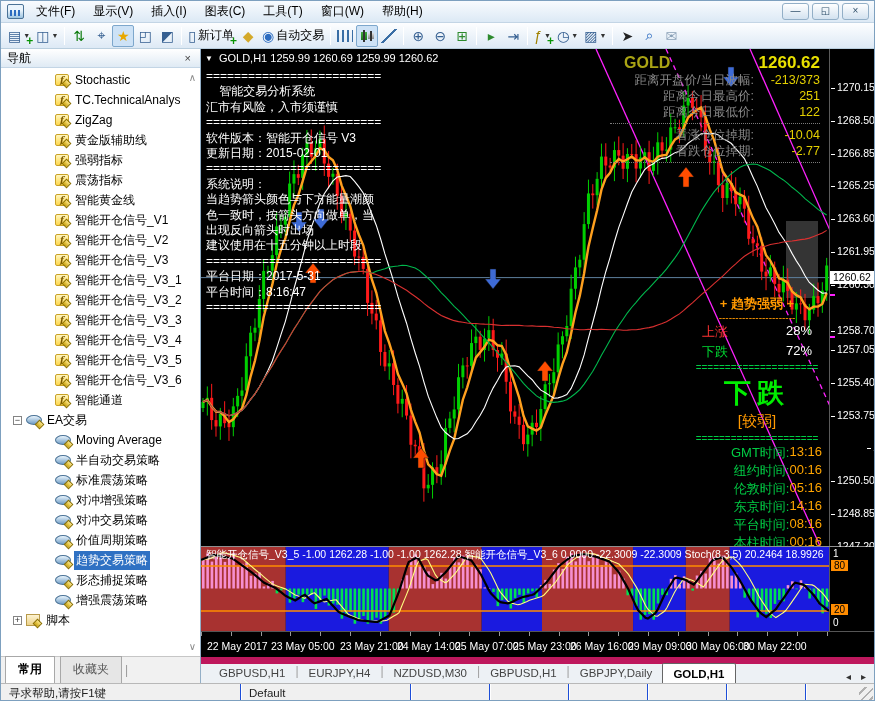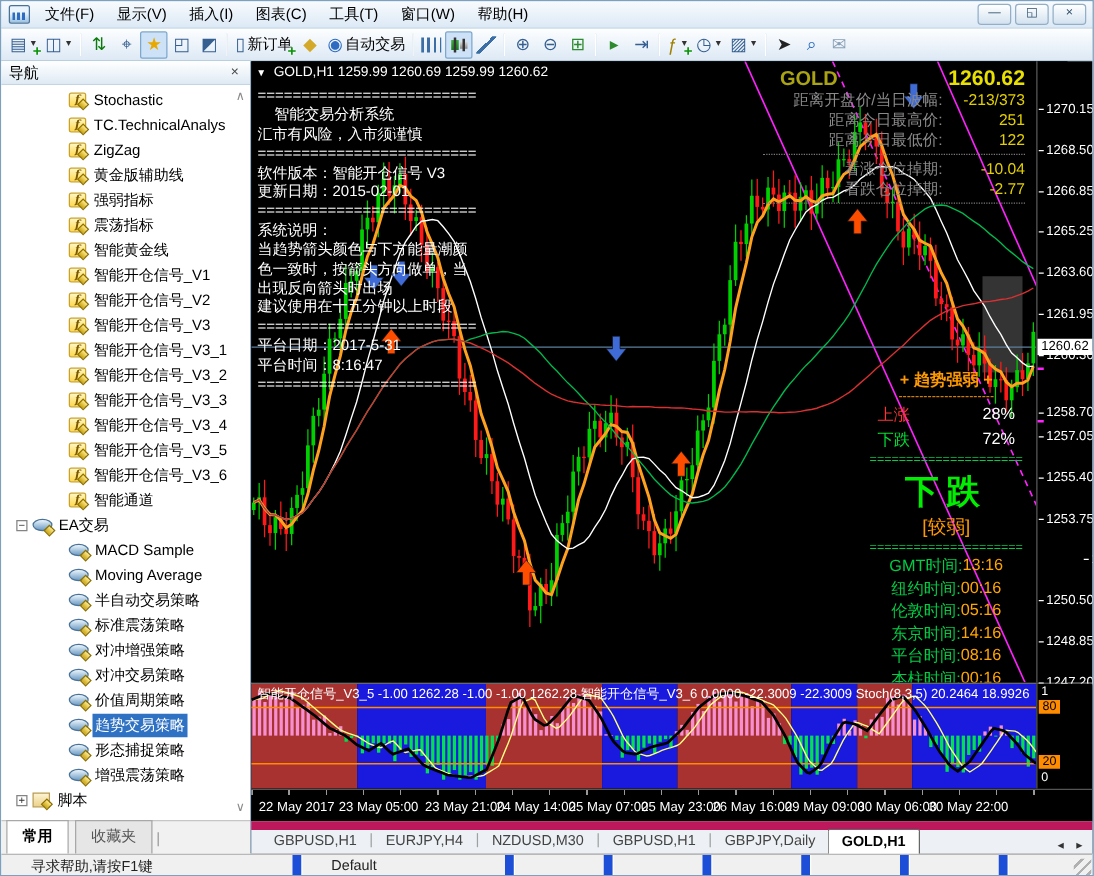--- a/index.html
+++ b/index.html
@@ -63,21 +63,21 @@
 .ival{color:#e3cf00;width:66px;text-align:right}
 .isep{border-top:1px dotted #7a7a7a;margin:3px 0}
 .trend{position:absolute;left:489px;top:246px;width:134px;text-align:center;font-size:13px;z-index:4}
 .trend .ttl{color:#ff9900;font-weight:bold}
 .trend .dash{color:#ff9900;font-size:10px;line-height:9px;overflow:hidden}
 .trend .eq{color:#00cc44;font-size:10px;line-height:11px;overflow:hidden}
 .trow2{display:flex;justify-content:space-between;padding:1px 12px;height:20px}
 .tup{color:#ff3333}.tdn{color:#00dd33}.tval{color:#fff}
 .bigsig{color:#00ee00;font-size:27px;font-weight:bold;letter-spacing:6px;padding:2px 0 0}
 .strength{color:#ff9900;font-size:15px;padding:1px 0 2px}
-.timerow{display:flex;justify-content:center;height:18px;padding:0 2px}
+.timerow{display:flex;justify-content:flex-end;height:18px;padding:0 2px}
 .tlab{color:#00cc44}.ttim{color:#ffa500}
 .paxis{width:25px;position:relative;background:#000;border-left:1px solid #5a5a5a;color:#fff;font-size:10.5px}
 .ptick{position:absolute;left:1px;white-space:nowrap}
 .ptick i{display:inline-block;width:4px;height:1px;background:#fff;vertical-align:middle;margin-right:2px;font-style:normal}
 .pcur{position:absolute;left:0;background:#fff;color:#000;padding:0 3px 1px 3px;font-size:10.5px;z-index:3}
 .pmark{position:absolute;left:0;width:5px;height:2px;background:#ff22ff}
 
 .ind{display:flex;height:85px;border-top:1px solid #909090}
 .indplot{position:relative;width:628px;height:84px}
 .indhead{position:absolute;top:1px;left:5px;color:#fff;font-size:10.5px;white-space:nowrap;z-index:3}
@@ -87,21 +87,21 @@
 
 .taxis{height:26px;background:#000;position:relative;color:#fff;font-size:10.5px;border-top:1px solid #555}
 .taxis::before{content:"";position:absolute;left:0;top:0;width:628px;height:4px;background:repeating-linear-gradient(90deg,#999 0 1px,transparent 1px 29.8px)}
 .tlbl{position:absolute;top:8px;white-space:nowrap}
 .tabstrip{height:26px;background:#edf1f5;display:flex;align-items:center;padding-left:8px;position:relative;border-top:7px solid #be185d}
 .ctab{padding:4px 10px 5px;font-size:11.5px;color:#444}
 .ctab.active{background:#fff;border:1px solid #666;border-bottom:none;color:#000;font-weight:bold;border-radius:2px 2px 0 0}
 .ctab-sep{color:#a0a0a0;padding-bottom:5px}
 .tabnav{position:absolute;right:8px;top:7px;display:flex;gap:10px;color:#333;font-size:10px}
 .statusbar{height:19px;background:#f0f0f0;border-top:1px solid #b8b8b8;display:flex;align-items:center;font-size:11.5px;color:#222;position:relative}
-.scell{padding:0 24px;height:100%;display:flex;align-items:center;border-right:7px solid #1d4ed8;box-shadow:1px 0 0 #fff}
+.scell{padding:0 8px;height:100%;display:flex;align-items:center;border-right:1px solid #1d4ed8;box-shadow:1px 0 0 #fff}
 .grip{position:absolute;right:1px;bottom:1px;width:14px;height:14px;background:repeating-linear-gradient(135deg,transparent 0 4px,#b0b0b0 4px 6px)}
 </style>
 </head>
 <body>
 
 <div class="app">
 
   <div class="menubar">
     <span class="appicon"></span>
     <span id="menus" style="display: flex;">
@@ -285,24 +285,20 @@
             <span class="tlabel">智能开仓信号_V3_6</span>
           </div>
           <div class="trow d2">
             <span class="ficon"></span>
             <span class="tlabel">智能通道</span>
           </div>
           <div class="trow d1">
             <span class="ebox">−</span>
             <span class="eaicon"></span>
             <span class="tlabel">EA交易</span>
-          </div>
-          <div class="trow d2">
-            <span class="eaicon"></span>
-            <span class="tlabel">MACD Sample</span>
           </div>
           <div class="trow d2">
             <span class="eaicon"></span>
             <span class="tlabel">Moving Average</span>
           </div>
           <div class="trow d2">
             <span class="eaicon"></span>
             <span class="tlabel">半自动交易策略</span>
           </div>
           <div class="trow d2">

